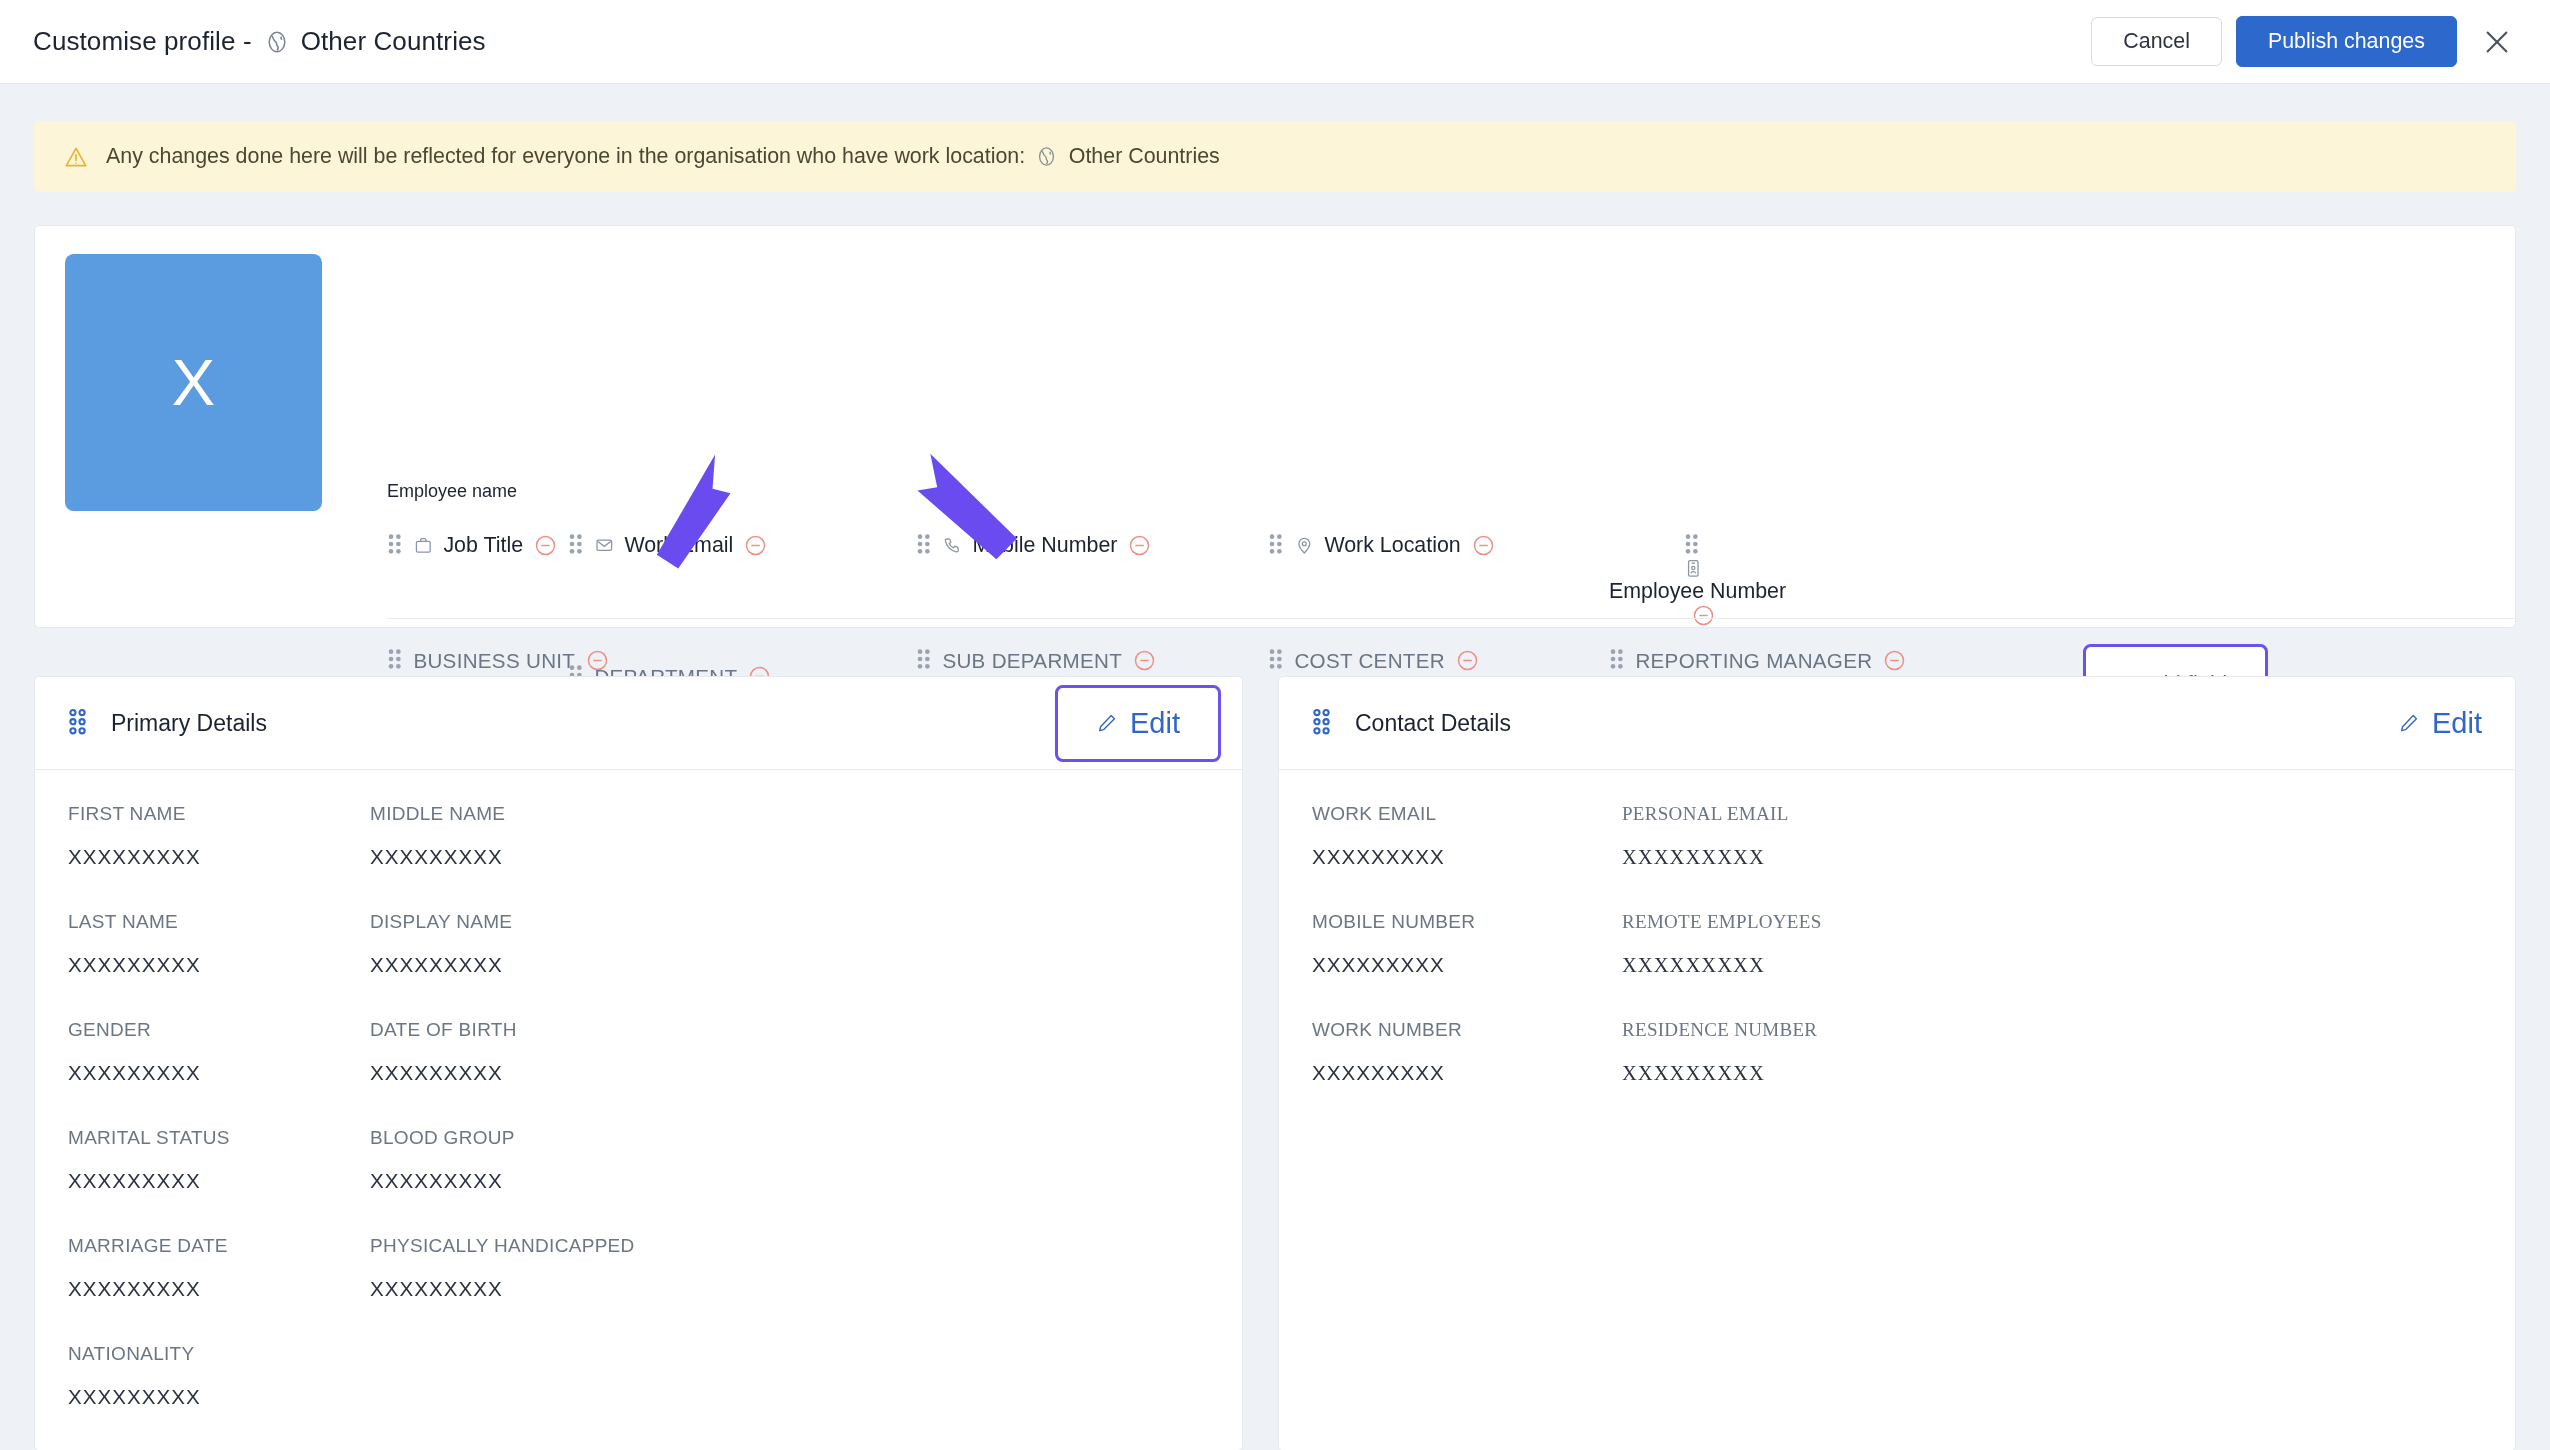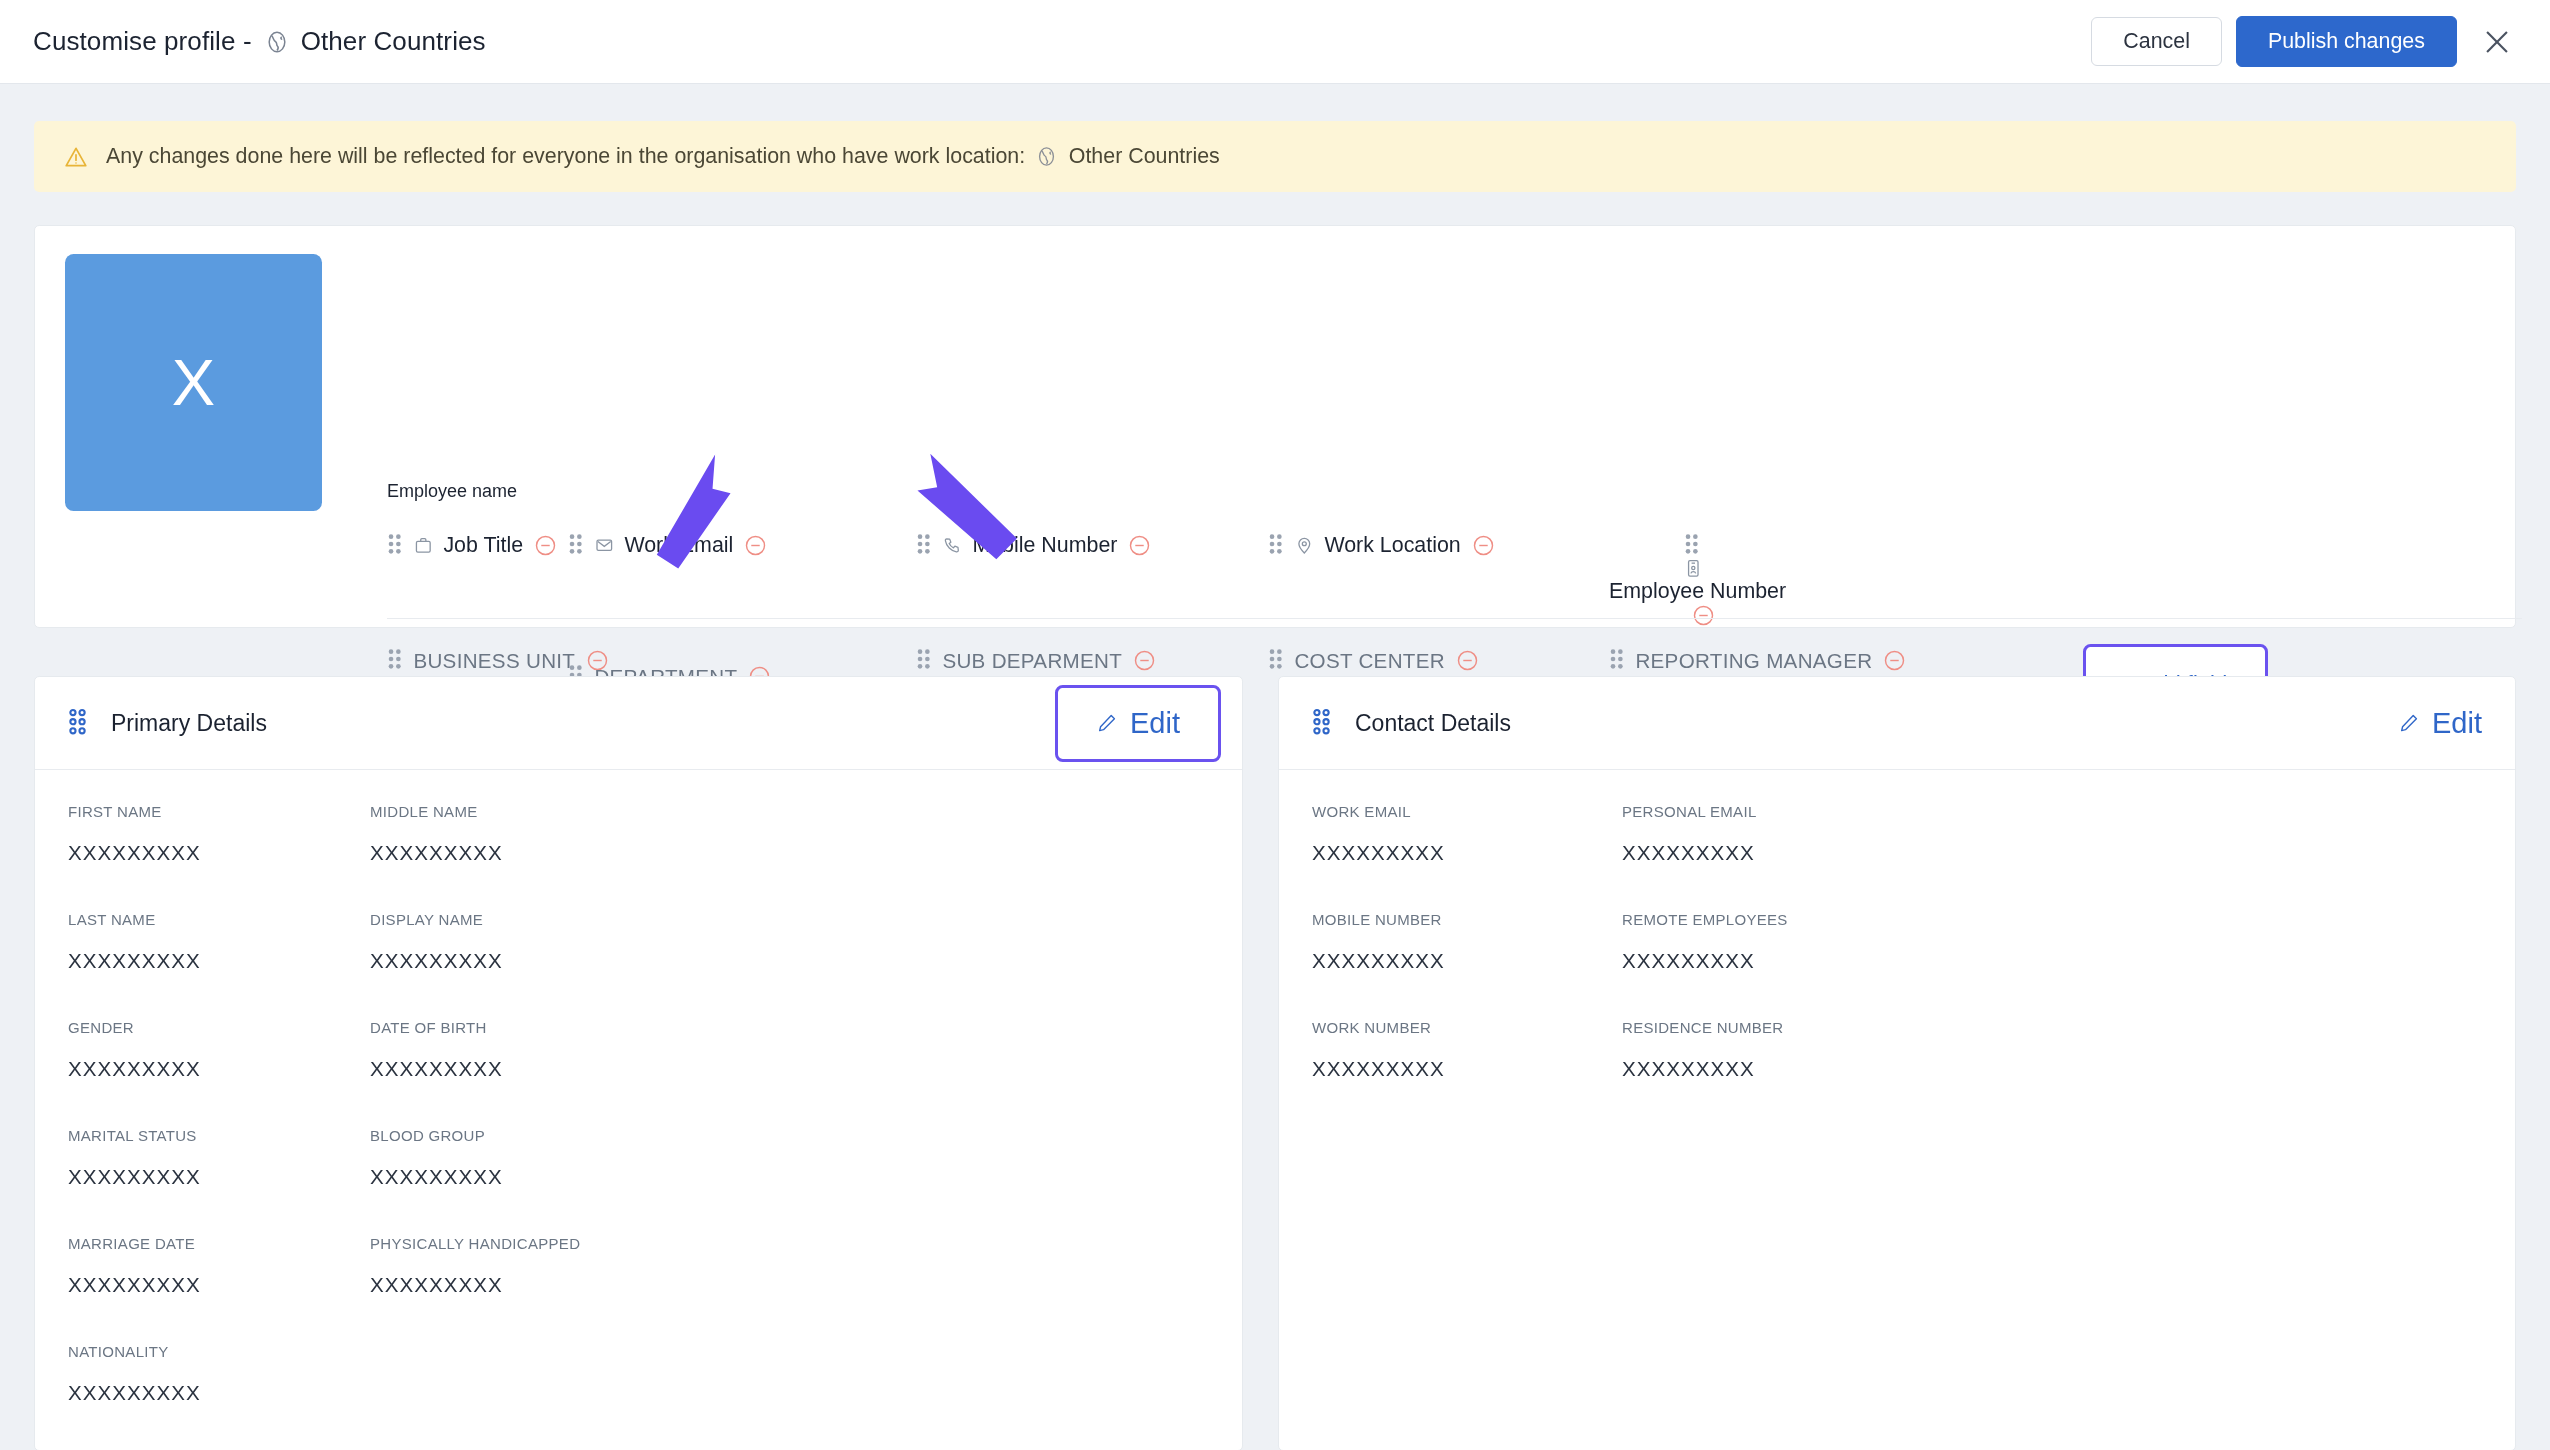--- a/index.html
+++ b/index.html
@@ -106,22 +106,22 @@
   .edit-btn.highlight {
     border:3.4px solid #6a52ef; border-radius:7.7px; padding: 19px 38px;
     margin-right:-12px;
   }
 
   .fields { position:relative; padding: 34px 33px 0 33px; }
   .frow { position:relative; height:108px; }
   .fcell { position:absolute; top:0; }
   .fcell.c1 { left:0; }
   .fcell.c2 { left:302px; }
-  #card-contact .fcell.c2 { left:310px; }
-  .flbl { font-size:15px; color:#6b7684; letter-spacing:0.3px; line-height:1; }
+  #card-contact .fcell.c2 { left:310px;font-family:Liberation Serif, serif; }
+  .flbl { font-size:19px; color:#6b7684; letter-spacing:0.3px; line-height:1; }
   .fval { font-size:20.6px; color:#2b3340; letter-spacing:1px; margin-top:24px; line-height:1; }
 
   
   .arrows { position:absolute; left:0; top:0; width:2550px; height:1451px; pointer-events:none; }
 </style>
 </head>
 <body>
 
 <div id="root">
 

